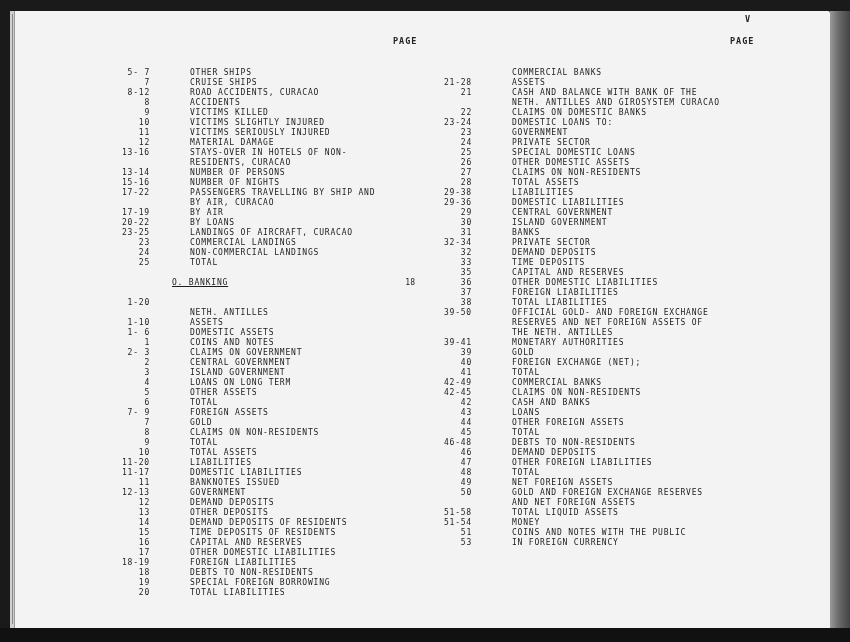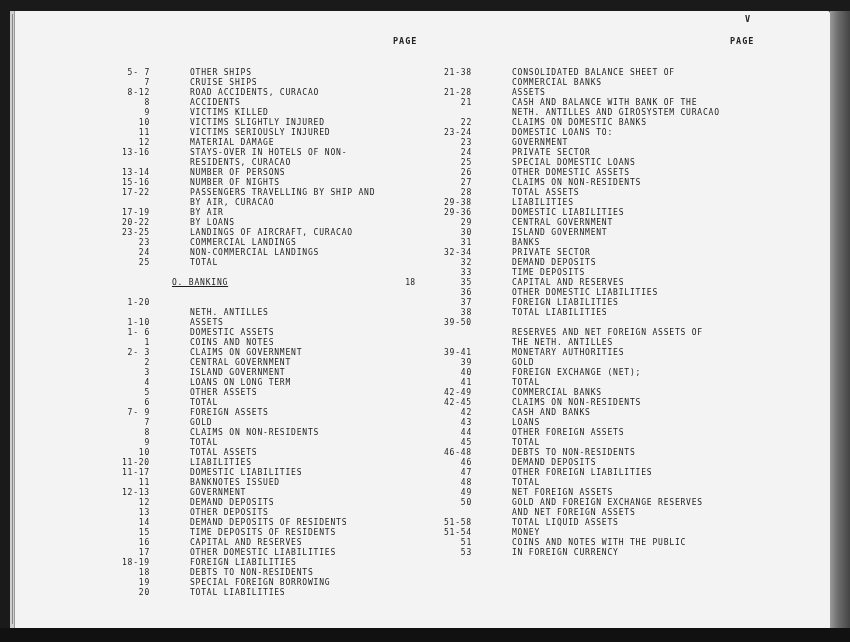--- a/index.html
+++ b/index.html
@@ -325,24 +325,20 @@
       <span class="num">19</span>
       <span class="txt">SPECIAL FOREIGN BORROWING</span>
     </div>
     <div class="row">
       <span class="num">20</span>
       <span class="txt">TOTAL LIABILITIES</span>
     </div>
   </div>
 <div class="col" id="right-col" style="left:422px;">
     <div class="row">
-      <span class="num">21-38</span>
-      <span class="txt">CONSOLIDATED BALANCE SHEET OF</span>
-    </div>
-    <div class="row">
       <span class="num"></span>
       <span class="txt">COMMERCIAL BANKS</span>
     </div>
     <div class="row">
       <span class="num">21-28</span>
       <span class="txt">ASSETS</span>
     </div>
     <div class="row">
       <span class="num">21</span>
       <span class="txt">CASH AND BALANCE WITH BANK OF THE</span>
@@ -426,20 +422,21 @@
     <div class="row">
       <span class="num">37</span>
       <span class="txt">FOREIGN LIABILITIES</span>
     </div>
     <div class="row">
       <span class="num">38</span>
       <span class="txt">TOTAL LIABILITIES</span>
     </div>
     <div class="row">
       <span class="num">39-50</span>
+      <span class="txt">OFFICIAL GOLD- AND FOREIGN EXCHANGE</span>
     </div>
     <div class="row">
       <span class="num"></span>
       <span class="txt">RESERVES AND NET FOREIGN ASSETS OF</span>
     </div>
     <div class="row">
       <span class="num"></span>
       <span class="txt">THE NETH. ANTILLES</span>
     </div>
     <div class="row">

